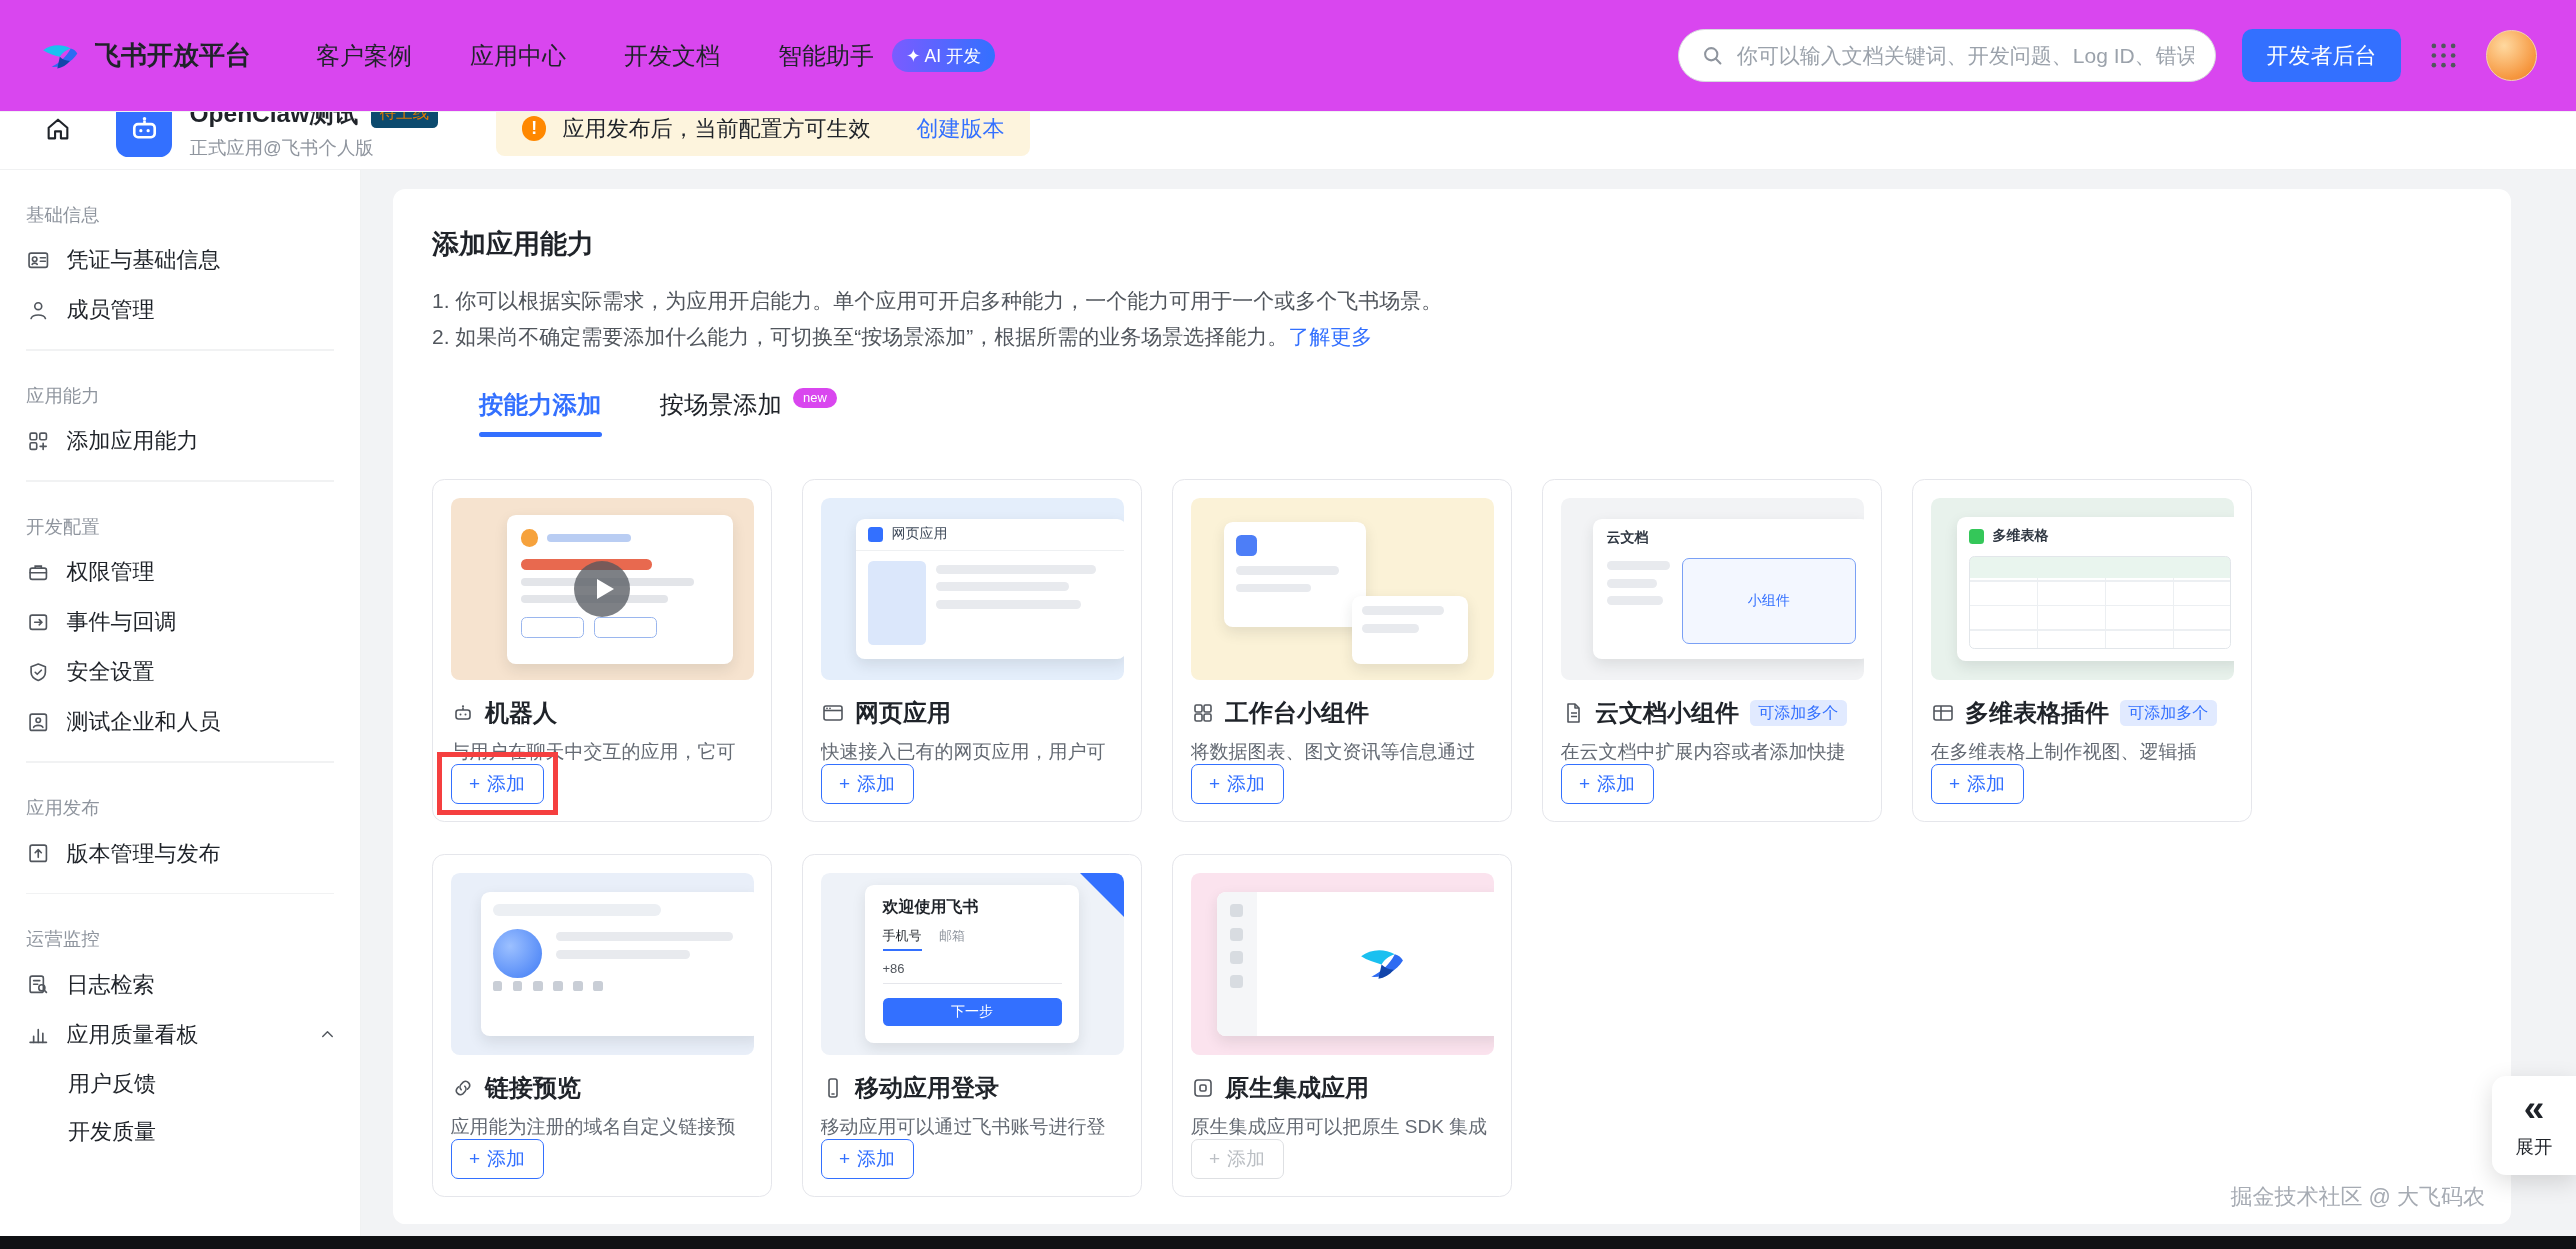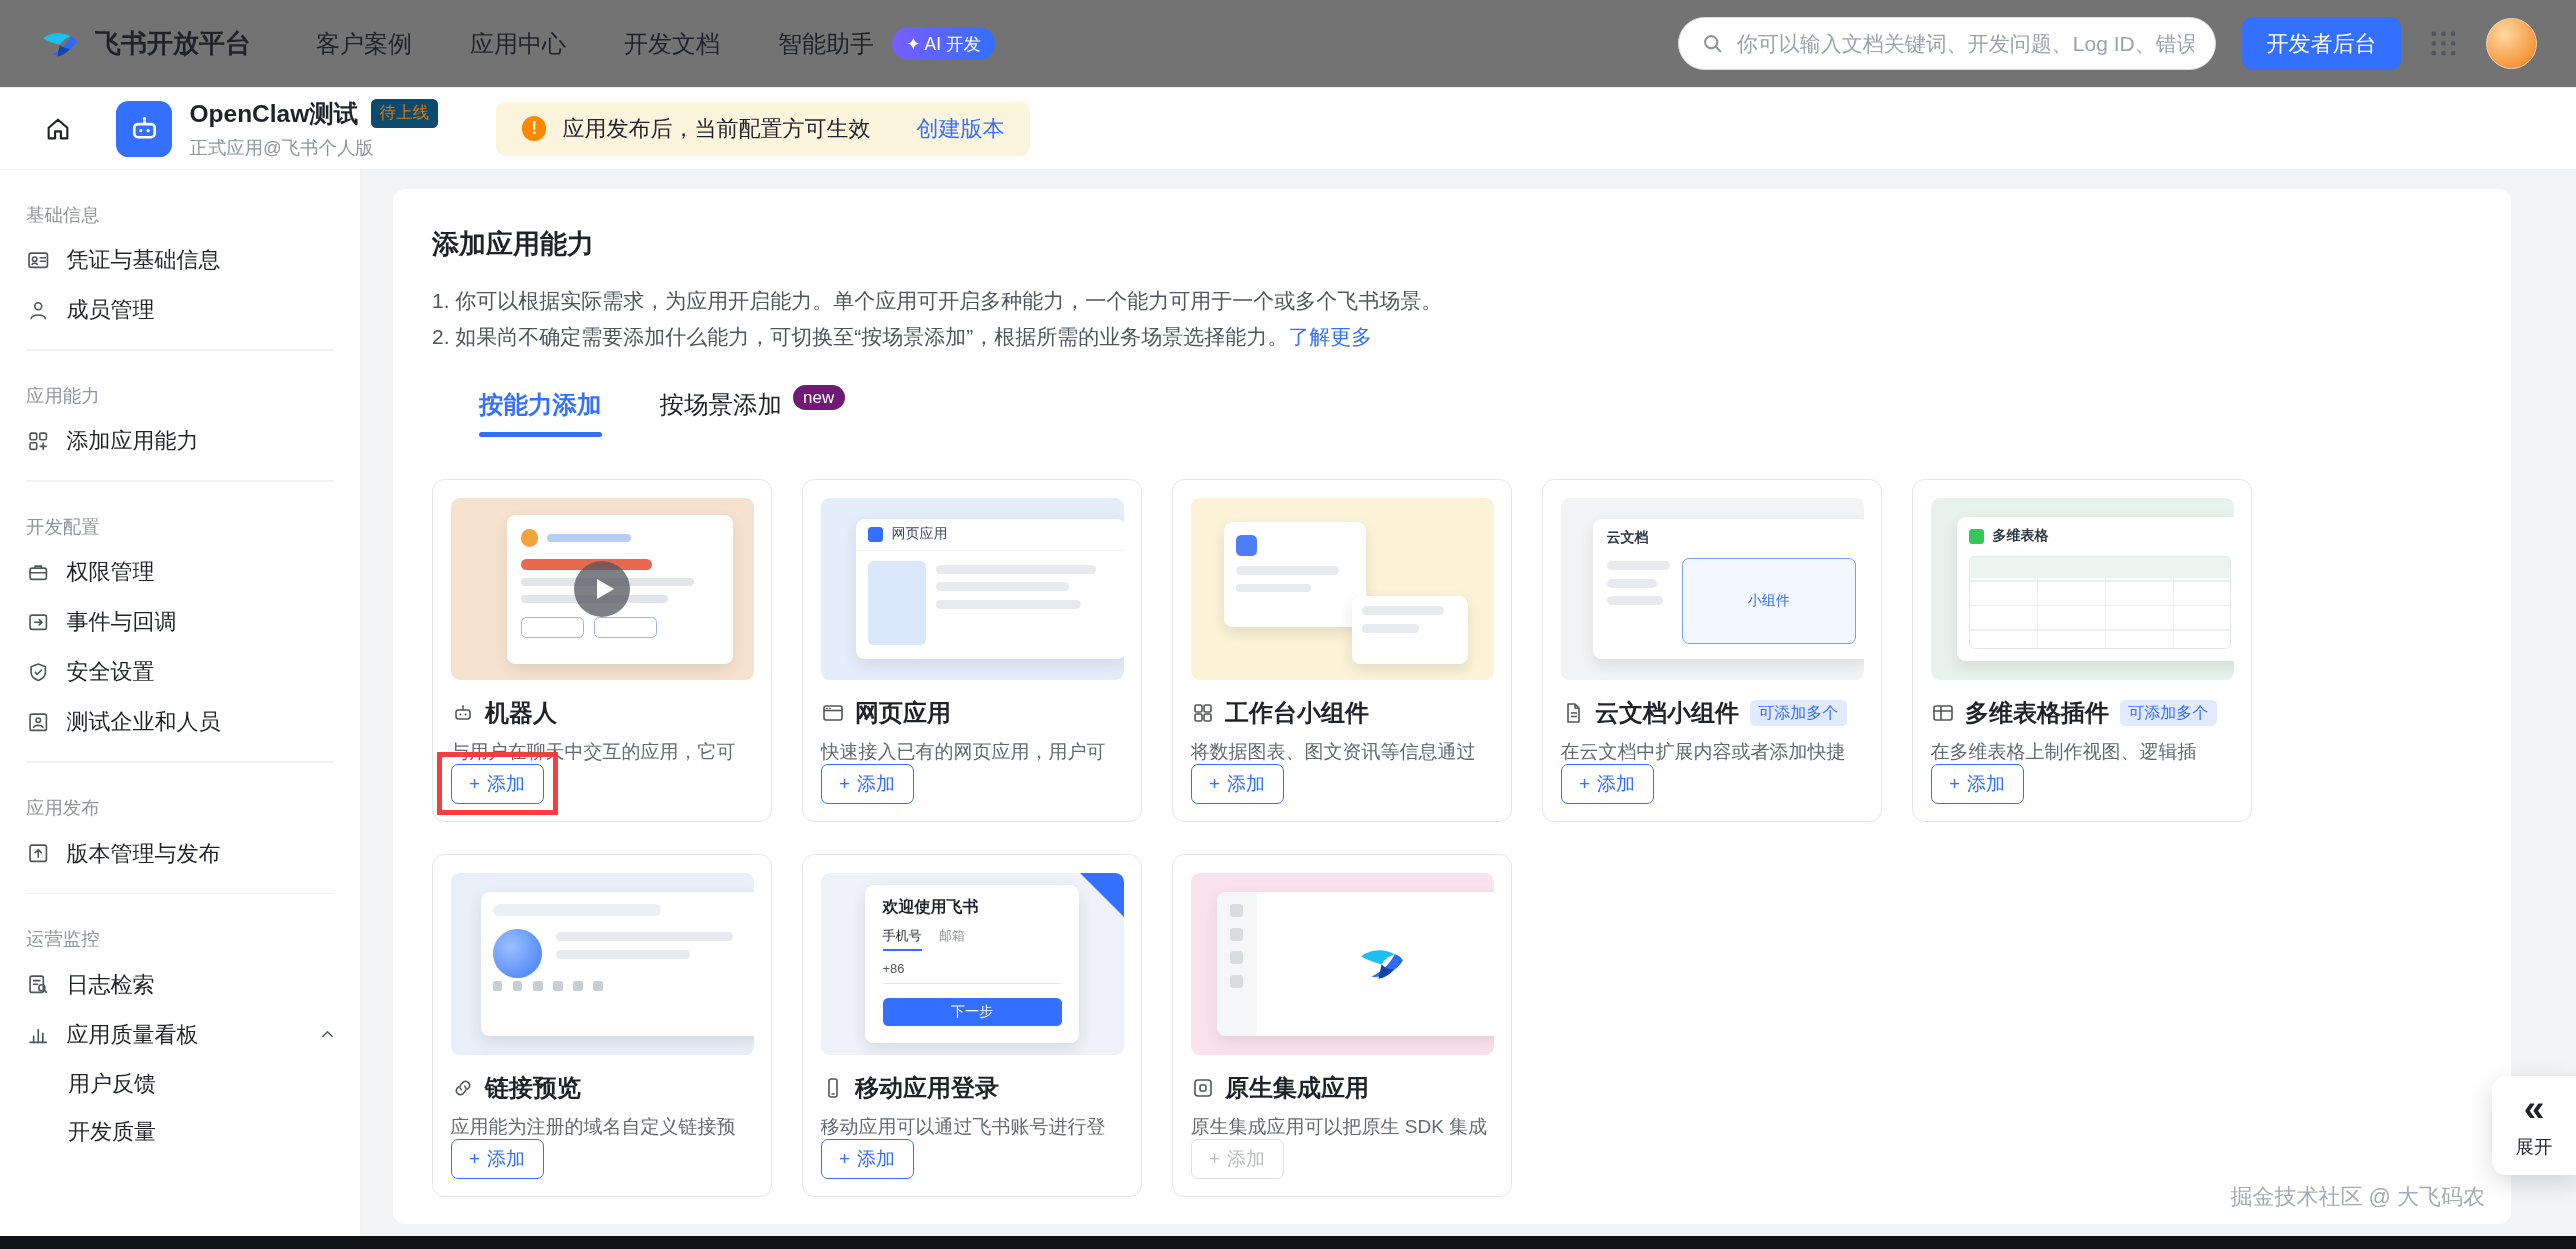--- a/index.html
+++ b/index.html
@@ -15,21 +15,21 @@
   html,body{width:2576px;height:1249px;overflow:hidden;}
   body{
     font-family:"Liberation Sans","DejaVu Sans",sans-serif;
     color:var(--text);
     background:var(--bg);
     position:relative;
   }
   svg{display:block;}
 
   
-  .topnav{position:absolute;top:0;left:0;right:0;height:88px;background:#737373;border-bottom:1.8px solid var(--divider);display:flex;align-items:center;padding:0 39px;z-index:30;}
+  .topnav{position:absolute;top:0;left:0;right:0;height:112px;background:#d946ef;border-bottom:1.8px solid var(--divider);display:flex;align-items:center;padding:0 39px;z-index:30;}
   .brand{display:flex;align-items:center;gap:16px;}
   .brand-name{font-size:26px;font-weight:700;}
   .nav-items{display:flex;align-items:center;gap:58px;margin-left:65px;font-size:24px;}
   .nav-item{cursor:pointer;white-space:nowrap;}
   .ai-badge{margin-left:-40px;background:linear-gradient(90deg,#7a5cff,#3370ff);color:#fff;font-size:17.5px;padding:4.4px 14px;border-radius:875px;white-space:nowrap;}
   .nav-right{margin-left:auto;display:flex;align-items:center;gap:26px;}
   .search-box{width:538px;height:53px;border:1.8px solid #d8dade;border-radius:28px;display:flex;align-items:center;gap:12.3px;padding:0 21px;background:#fff;}
   .search-box input{border:none;outline:none;flex:1;font-size:21px;color:var(--text);font-family:inherit;background:transparent;}
   .search-box input::placeholder{color:#9ba2ab;}
   .console-btn{height:53px;padding:0 24.5px;background:var(--accent);color:#fff;border:none;border-radius:10.5px;font-size:22px;font-family:inherit;display:flex;align-items:center;cursor:pointer;white-space:nowrap;}
@@ -62,21 +62,21 @@
   
   .main{position:absolute;left:361px;top:170px;right:0;bottom:13px;background:var(--bg);overflow:hidden;}
   .panel{position:relative;margin:19px 65px 0 32px;background:#fff;border-radius:12.3px;padding:37px 39px;height:1035px;}
   .page-title{font-size:27px;font-weight:700;}
   .page-desc{margin-top:21px;font-size:21px;color:var(--text2);line-height:1.72;}
   .learn-more{color:var(--accent);cursor:pointer;}
   .tabs{margin-top:33px;display:flex;align-items:flex-end;gap:58px;}
   .tab{font-size:24.5px;padding-bottom:16px;position:relative;cursor:pointer;display:flex;align-items:center;}
   .tab.active{color:var(--accent);font-weight:600;margin-left:47px;}
   .tab.active::after{content:"";position:absolute;left:0;right:0;bottom:0;height:5.3px;border-radius:2.6px;background:var(--accent);}
-  .new-badge{background:#701a75;color:#fff;font-size:17px;padding:2.6px 10.5px;border-radius:875px;margin-left:10.5px;transform:translateY(-7px);}
+  .new-badge{background:#d946ef;color:#fff;font-size:13px;padding:2.6px 10.5px;border-radius:875px;margin-left:10.5px;transform:translateY(-7px);}
 
   .cards-grid{margin-top:42px;display:grid;grid-template-columns:repeat(5,340px);gap:32px 30px;}
   .cap-card{height:343px;border:1.8px solid var(--border);border-radius:12.3px;background:#fff;padding:17.5px;display:flex;flex-direction:column;position:relative;}
   .preview{height:182px;border-radius:8.8px;position:relative;overflow:hidden;flex:none;}
   .card-title-row{display:flex;align-items:center;gap:10.5px;margin-top:17.5px;}
   .card-title{font-size:24px;font-weight:600;white-space:nowrap;}
   .multi-badge{background:#e1eaff;color:var(--accent);font-size:16px;padding:2.6px 8.8px;border-radius:5.3px;white-space:nowrap;}
   .card-desc{margin-top:8.8px;font-size:19px;color:#646a73;line-height:1.5;height:88px;overflow:hidden;}
   .btn-wrap{margin-top:auto;position:relative;align-self:flex-start;}
   .add-btn{display:inline-flex;align-items:center;gap:7px;padding:6.1px 17.5px;border:1.8px solid var(--accent);border-radius:7px;background:#fff;color:var(--accent);font-size:19px;font-family:inherit;cursor:pointer;}

